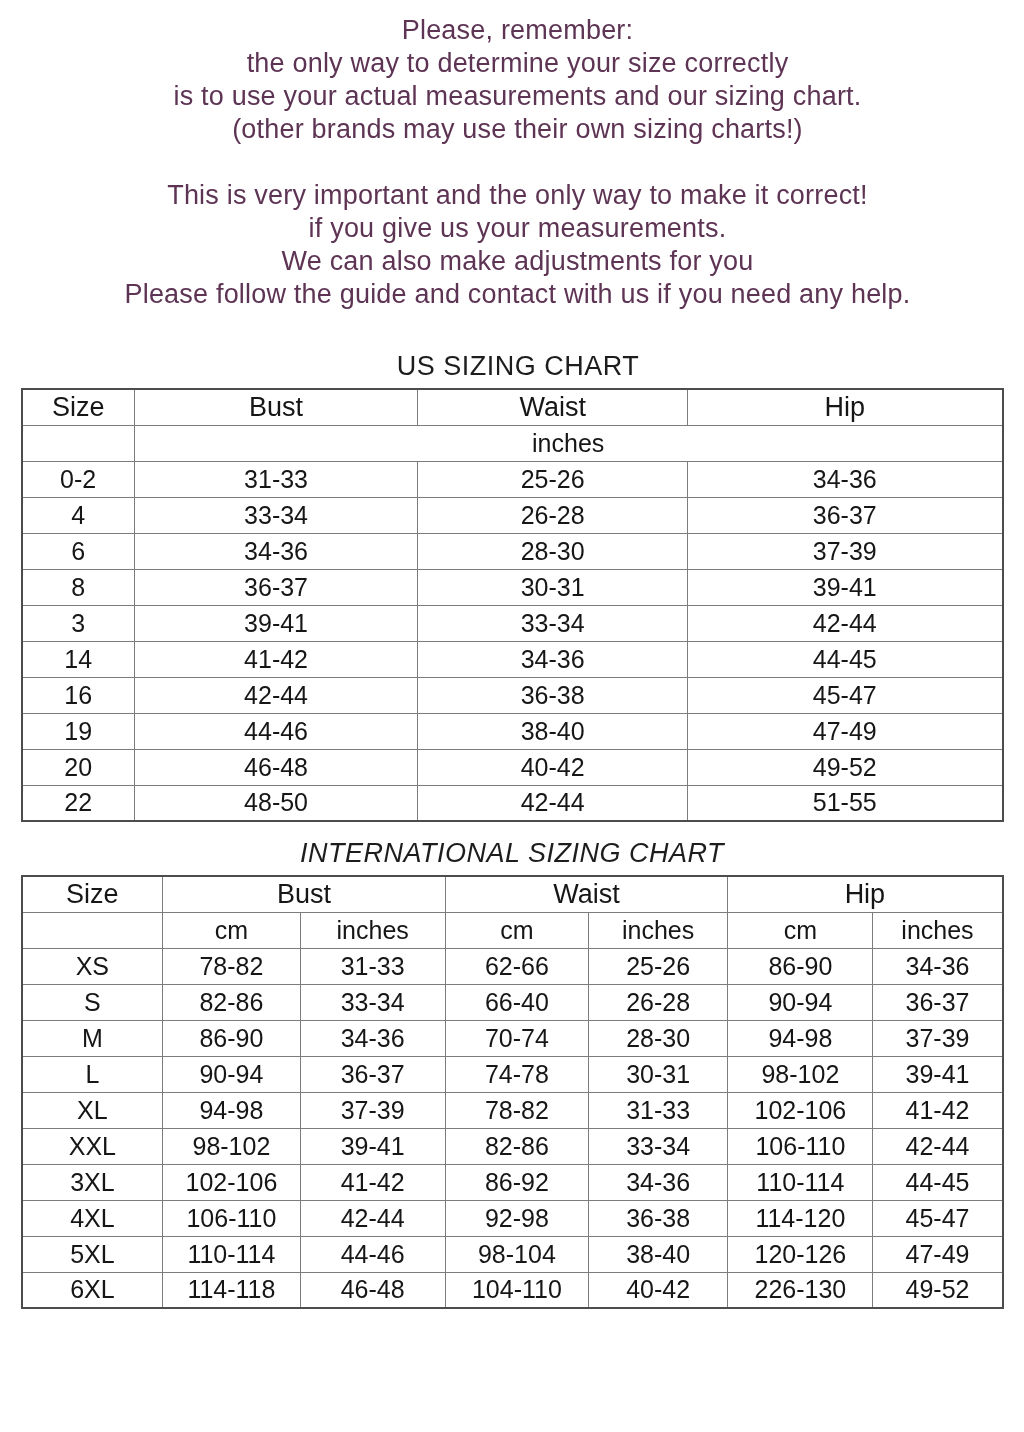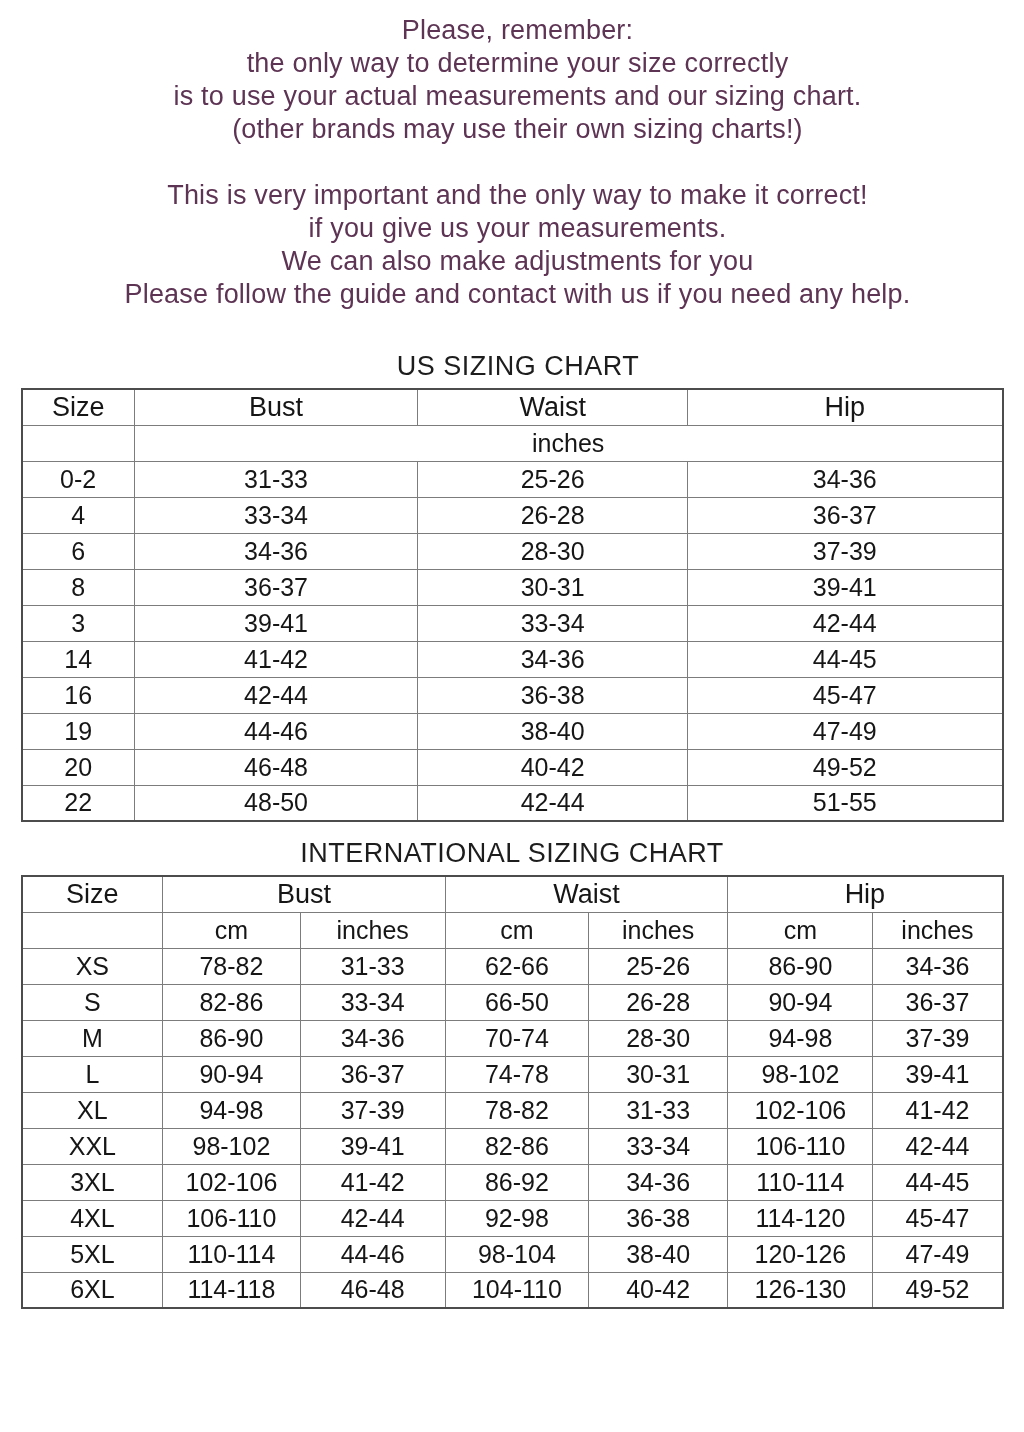--- a/index.html
+++ b/index.html
@@ -22,21 +22,21 @@
   .intro .line { white-space: nowrap; }
   .block-gap { height: 33px; }
   .chart-title {
     text-align: center;
     color: #1d1d1d;
     font-size: 27px;
     letter-spacing: 0.5px;
     white-space: nowrap;
   }
   .us-title   { margin-top: 40px; margin-left: 12px; }
-  .intl-title { margin-top: 13px; }
+  .intl-title { margin-top: 13px; font-style: italic; }
   table.sizing-table {
     border-collapse: collapse;
     table-layout: fixed;
     width: 983px;
     margin: 6px auto 16px auto;
     border: 2px solid #4c4c4c;
   }
   .sizing-table th, .sizing-table td {
     border: 1px solid #7c7c7c;
     text-align: center;
@@ -184,21 +184,21 @@
     <td>31-33</td>
     <td>62-66</td>
     <td>25-26</td>
     <td>86-90</td>
     <td>34-36</td>
   </tr>
   <tr>
     <td>S</td>
     <td>82-86</td>
     <td>33-34</td>
-    <td>66-50</td>
+    <td>66-40</td>
     <td>26-28</td>
     <td>90-94</td>
     <td>36-37</td>
   </tr>
   <tr>
     <td>M</td>
     <td>86-90</td>
     <td>34-36</td>
     <td>70-74</td>
     <td>28-30</td>
@@ -258,17 +258,17 @@
     <td>38-40</td>
     <td>120-126</td>
     <td>47-49</td>
   </tr>
   <tr>
     <td>6XL</td>
     <td>114-118</td>
     <td>46-48</td>
     <td>104-110</td>
     <td>40-42</td>
-    <td>126-130</td>
+    <td>226-130</td>
     <td>49-52</td>
   </tr>
 </tbody>
   </table>
 
 </body></html>

